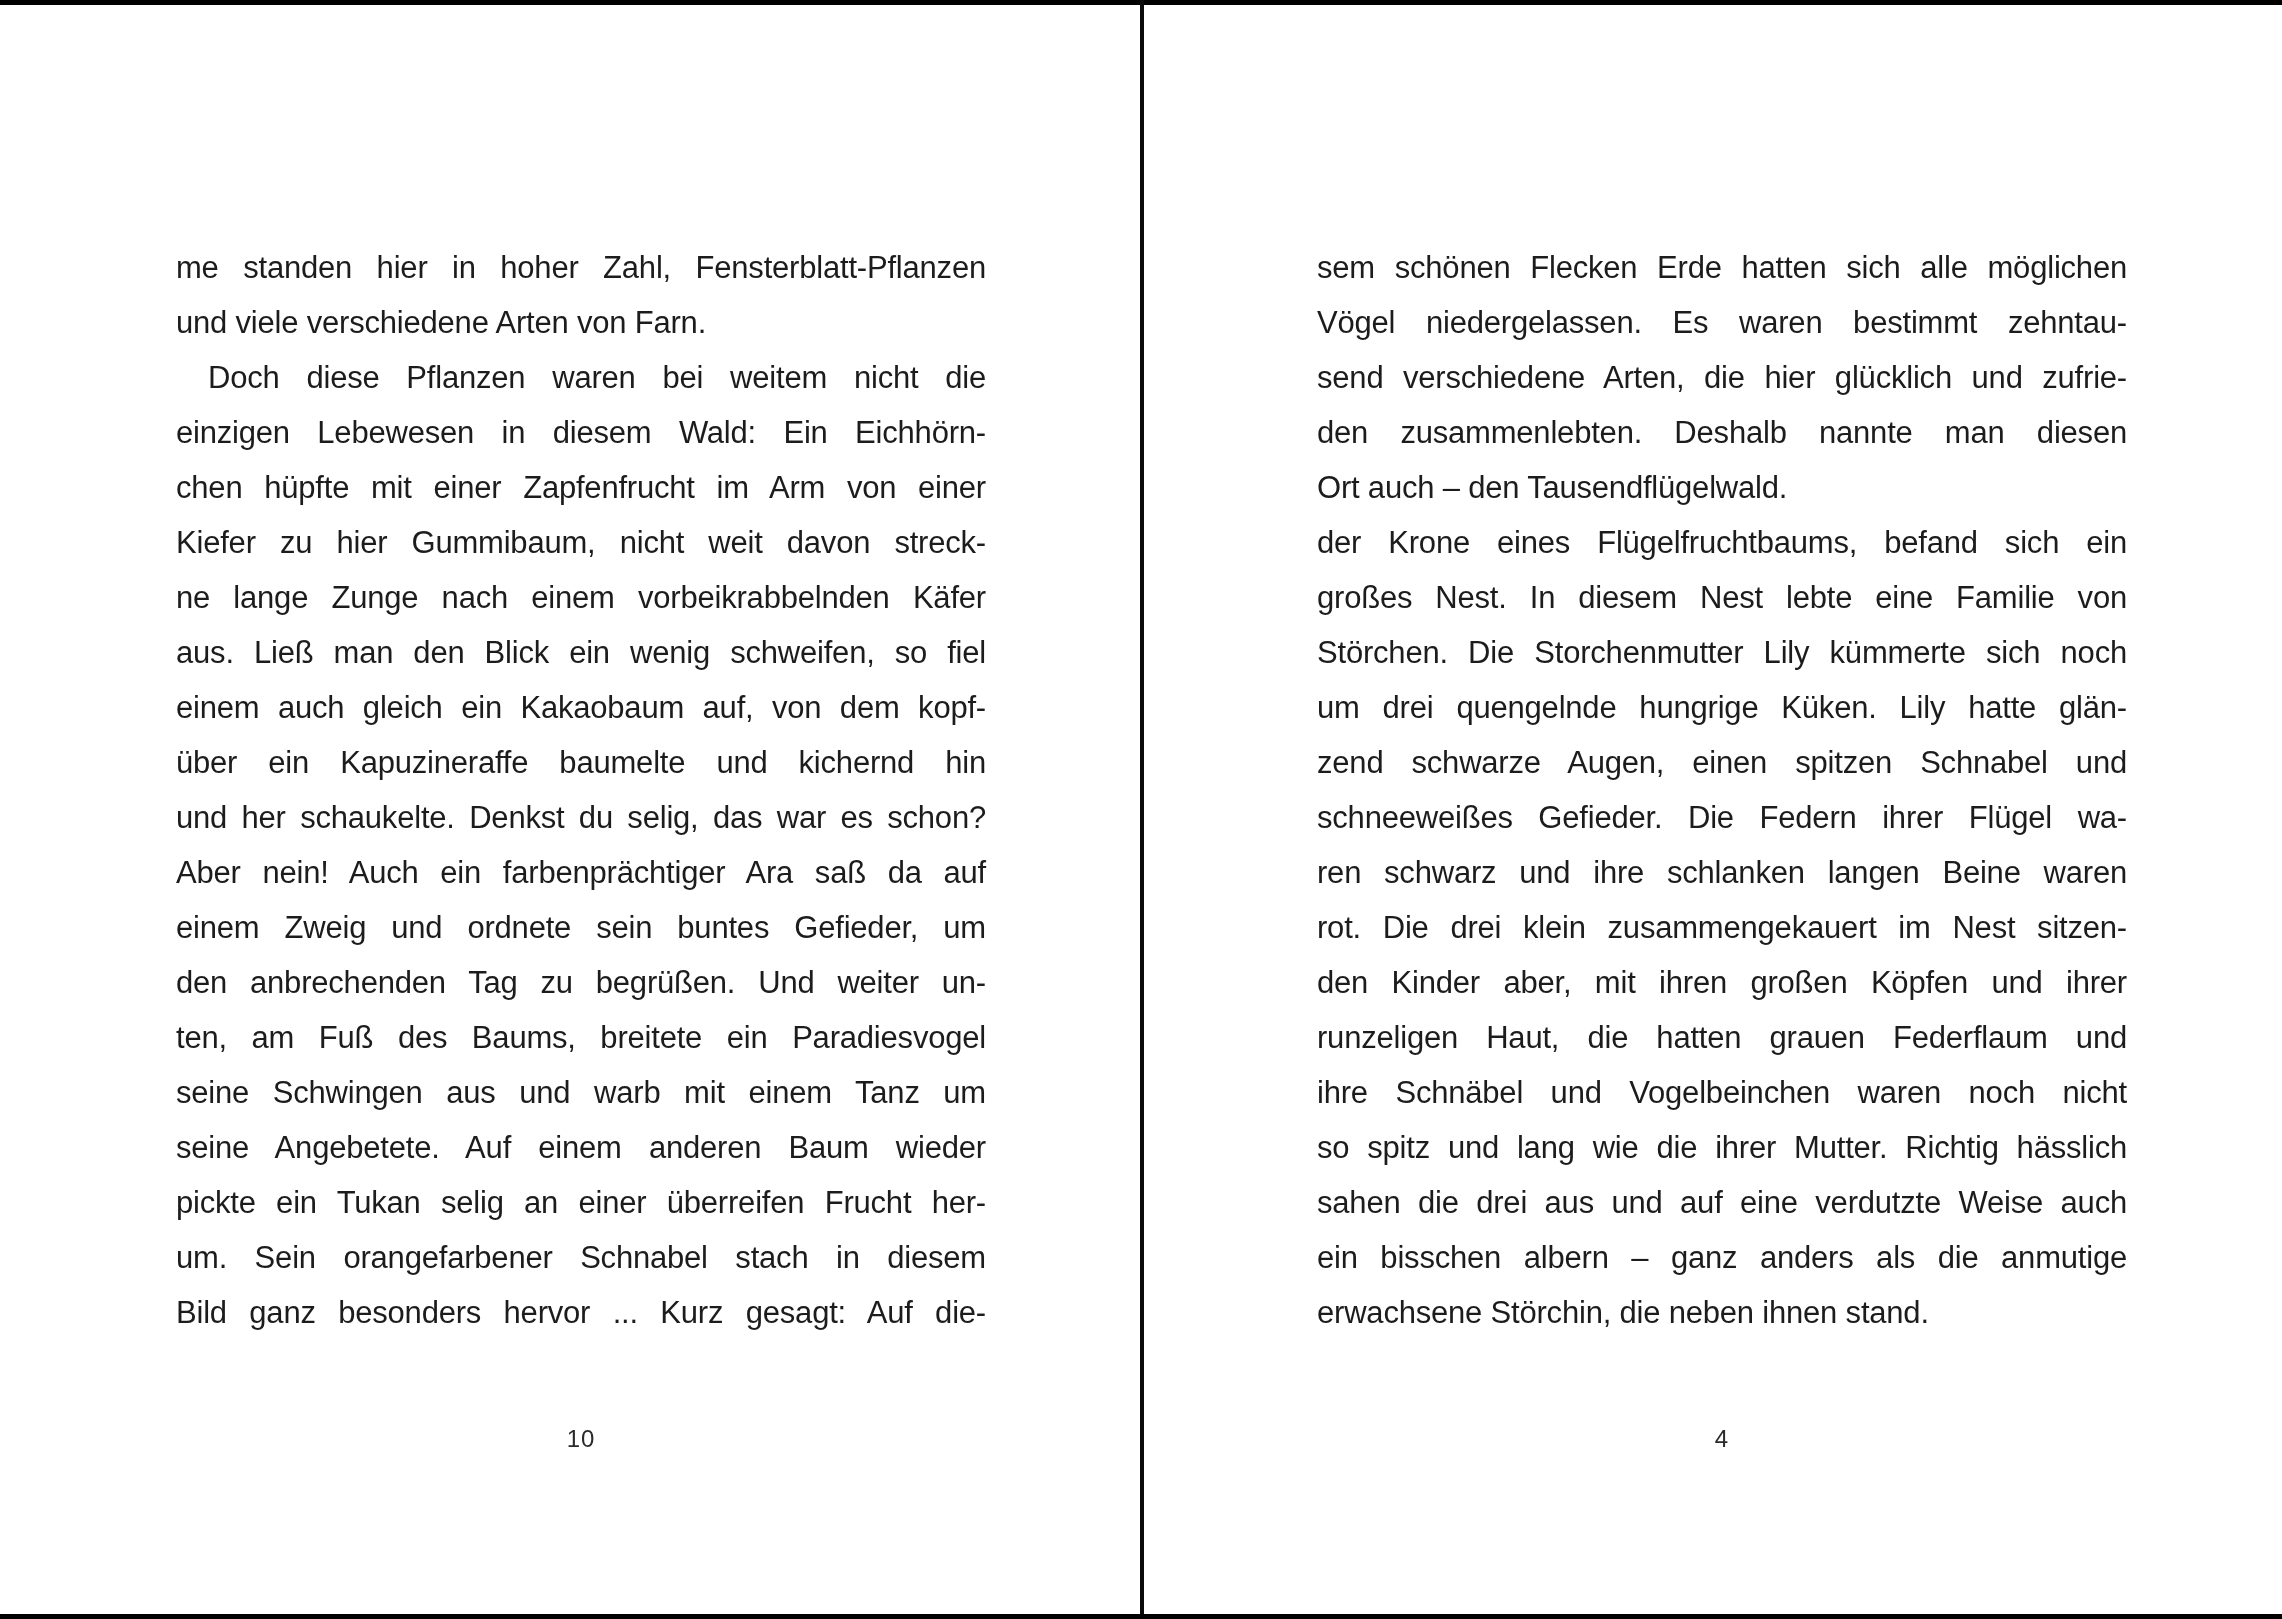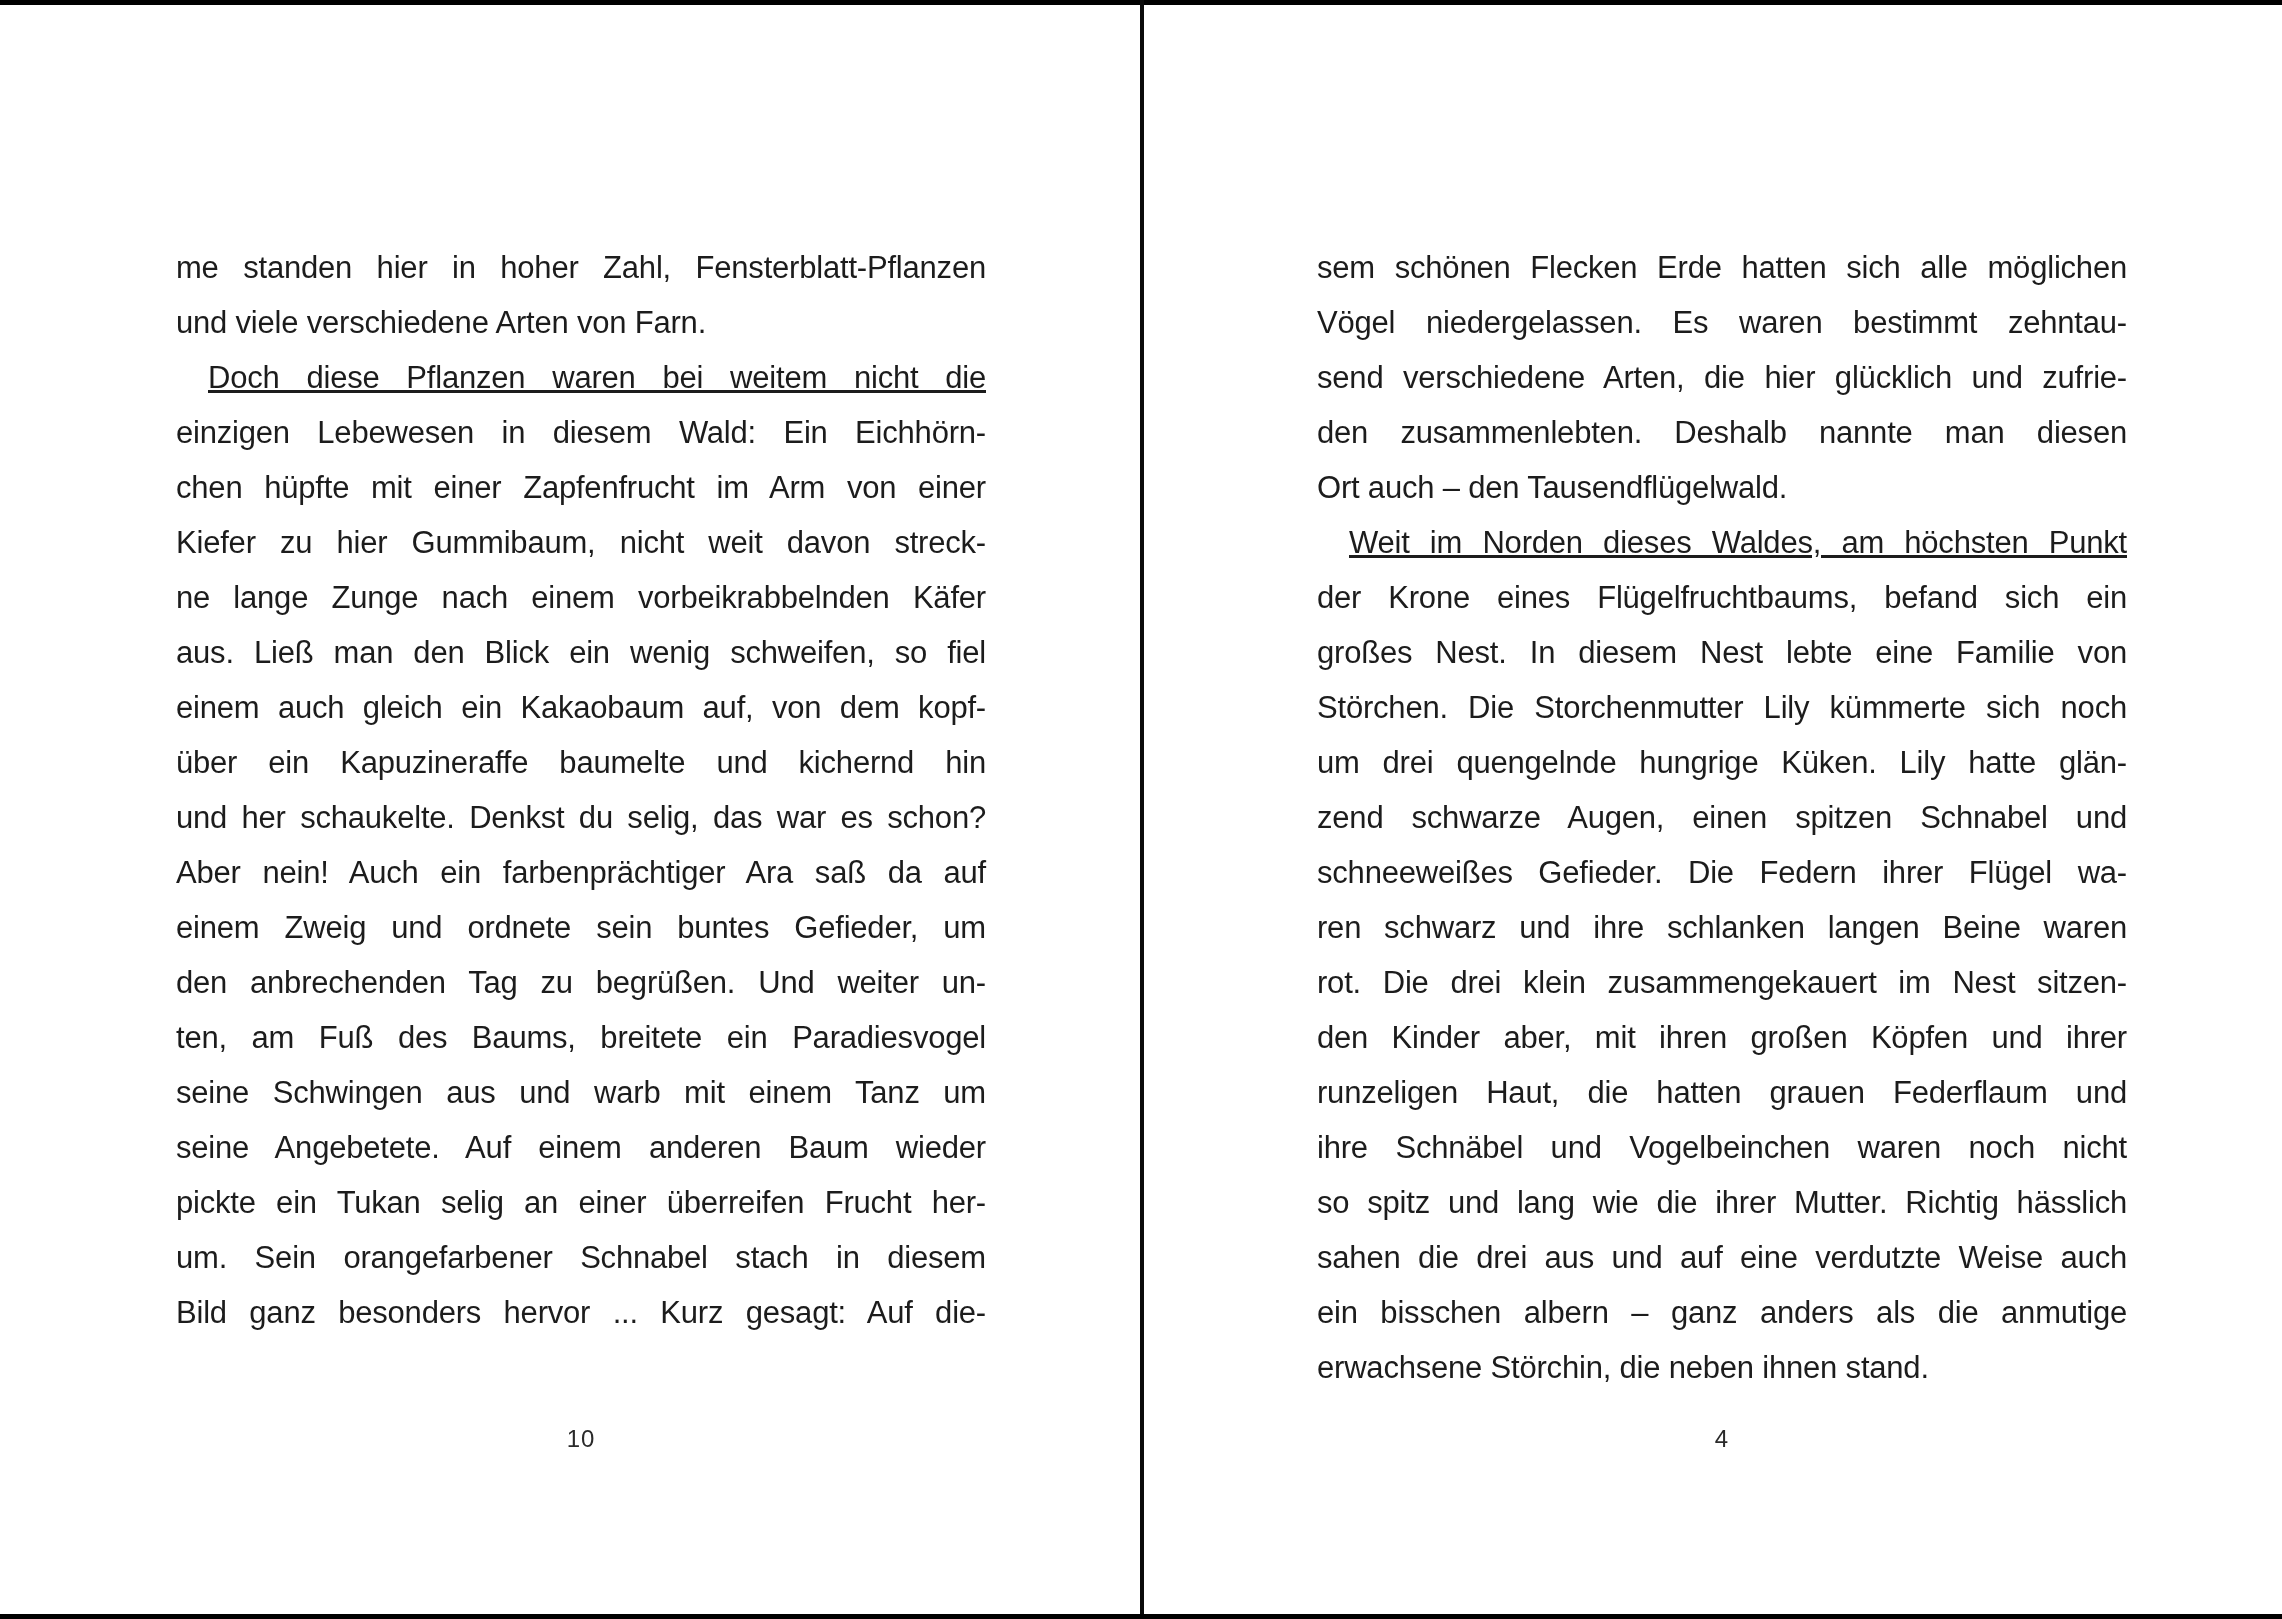--- a/index.html
+++ b/index.html
@@ -55,21 +55,20 @@
     letter-spacing: -0.2px;
     text-align: justify;
     text-align-last: justify;
     white-space: normal;
   }
   .line.no-justify {
     text-align-last: left;
   }
   .line.indent {
     text-indent: 32px;
-    text-decoration: underline;
   }
 
   .page-number {
     position: absolute;
     top: 1387px;
     width: 810px;
     text-align: center;
     font-size: 24px;
     color: #2a2a2a;
     letter-spacing: 1px;
@@ -112,21 +111,20 @@
 
   <div class="gutter-divider"></div>
 
   <div class="page right">
     <div class="text-block">
         <div class="line">sem schönen Flecken Erde hatten sich alle möglichen</div>
         <div class="line">Vögel niedergelassen. Es waren bestimmt zehntau-</div>
         <div class="line">send verschiedene Arten, die hier glücklich und zufrie-</div>
         <div class="line">den zusammenlebten. Deshalb nannte man diesen</div>
         <div class="line no-justify">Ort auch – den Tausendflügelwald.</div>
-        <div class="line indent">Weit im Norden dieses Waldes, am höchsten Punkt</div>
         <div class="line">der Krone eines Flügelfruchtbaums, befand sich ein</div>
         <div class="line">großes Nest. In diesem Nest lebte eine Familie von</div>
         <div class="line">Störchen. Die Storchenmutter Lily kümmerte sich noch</div>
         <div class="line">um drei quengelnde hungrige Küken. Lily hatte glän-</div>
         <div class="line">zend schwarze Augen, einen spitzen Schnabel und</div>
         <div class="line">schneeweißes Gefieder. Die Federn ihrer Flügel wa-</div>
         <div class="line">ren schwarz und ihre schlanken langen Beine waren</div>
         <div class="line">rot. Die drei klein zusammengekauert im Nest sitzen-</div>
         <div class="line">den Kinder aber, mit ihren großen Köpfen und ihrer</div>
         <div class="line">runzeligen Haut, die hatten grauen Federflaum und</div>

